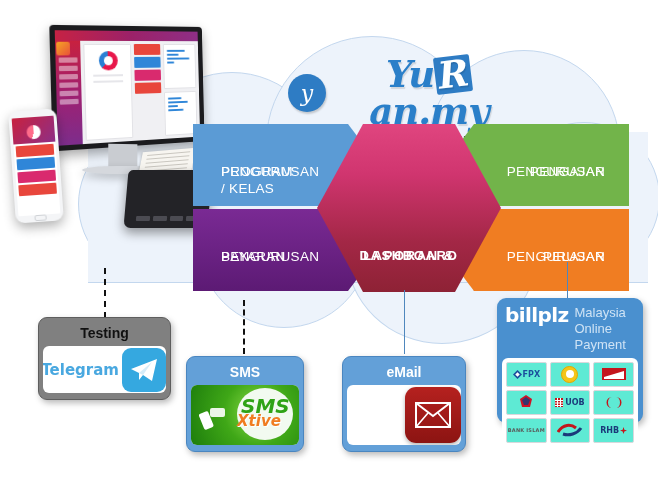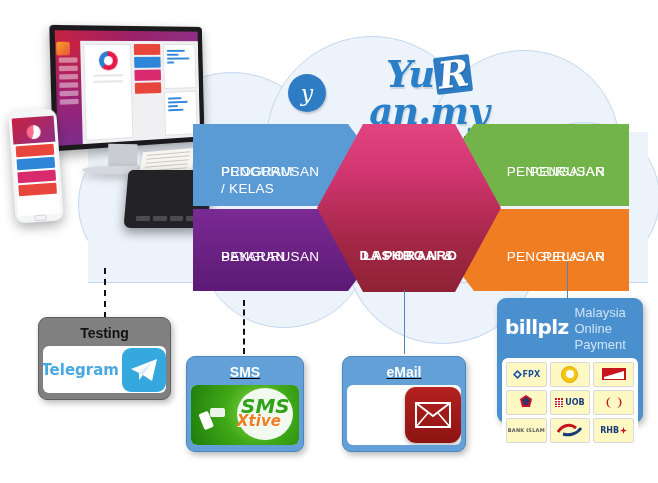--- a/index.html
+++ b/index.html
@@ -106,21 +106,21 @@
   .conn.solid{border-left:1.5px solid #4f87bd;}
 
   
   .box{position:absolute;border-radius:9px;box-shadow:2px 3px 6px rgba(0,0,0,.28);
        padding:4px;box-sizing:border-box;}
   .box .title{text-align:center;font-weight:bold;font-size:14px;padding:3px 0 5px 0;}
   .box .body{background:#fff;border-radius:6px;height:calc(100% - 26px);
              display:flex;align-items:center;justify-content:flex-end;overflow:hidden;}
   .box-grey{background:#808080;border:1px solid #5e5e5e;}
   .box-grey .title{color:#111;}
-  .box-blue{background:#63a0d8;border:1px solid #4a86c0;text-decoration:underline;}
+  .box-blue{background:#63a0d8;border:1px solid #4a86c0;}
   .box-blue .title{color:#fff;}
 
   
   .tg{display:flex;align-items:center;gap:3px;}
   .tg-word{color:#49a8e0;font-size:15px;font-weight:bold;font-family:"DejaVu Sans",sans-serif;}
   .tg-tile{width:44px;height:44px;border-radius:9px;background:#35a8e0;position:relative;overflow:hidden;}
   .tg-tile svg{position:absolute;left:7px;top:9px;}
 
   
   .smsx{width:110px;height:62px;border-radius:3px;position:relative;overflow:hidden;
@@ -138,25 +138,25 @@
              box-shadow:0 2px 4px rgba(0,0,0,.3);}
   .mail-tile .env{position:absolute;left:10px;top:15px;width:36px;height:26px;
                   border:2px solid #fff;box-sizing:border-box;}
 
   
   .billplz{position:absolute;left:497px;top:298px;width:146px;height:125px;
            background:#4a90cf;border-radius:9px;box-shadow:2px 3px 6px rgba(0,0,0,.28);
            padding:5px;box-sizing:border-box;}
   .bp-head{display:flex;align-items:flex-start;gap:6px;padding:2px 3px 5px 3px;}
   .bp-name{color:#fff;font-size:20px;font-weight:bold;letter-spacing:-.6px;line-height:1;
-           font-family:"DejaVu Sans",sans-serif;margin-top:12px;}
+           font-family:"DejaVu Sans",sans-serif;}
   .bp-sub{color:#cfe3f5;font-size:13px;line-height:1.22;}
   .bp-grid{background:#fff;border-radius:6px;padding:4px;display:grid;
            grid-template-columns:repeat(3,1fr);gap:3px;}
-  .bp-cell{height:23px;border:1px solid #d8d8dc;border-radius:2px;background:#fef9c3;
+  .bp-cell{height:23px;border:1px solid #d8d8dc;border-radius:2px;background:#5eead4;
            display:flex;align-items:center;justify-content:center;overflow:hidden;}
   .lg{font-size:7px;font-weight:bold;font-family:"DejaVu Sans",sans-serif;white-space:nowrap;}
 </style>
 </head>
 <body>
 
 <div id="stage">
 
   <div class="cloud-wrap">
     <div class="puff" style="left:0px;top:92px;width:150px;height:150px;"></div>

